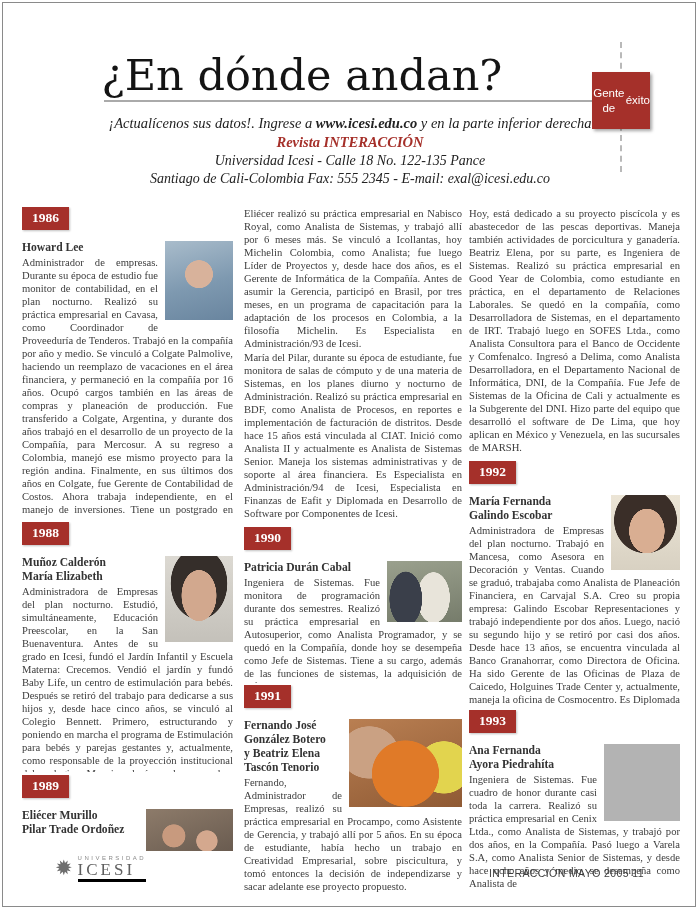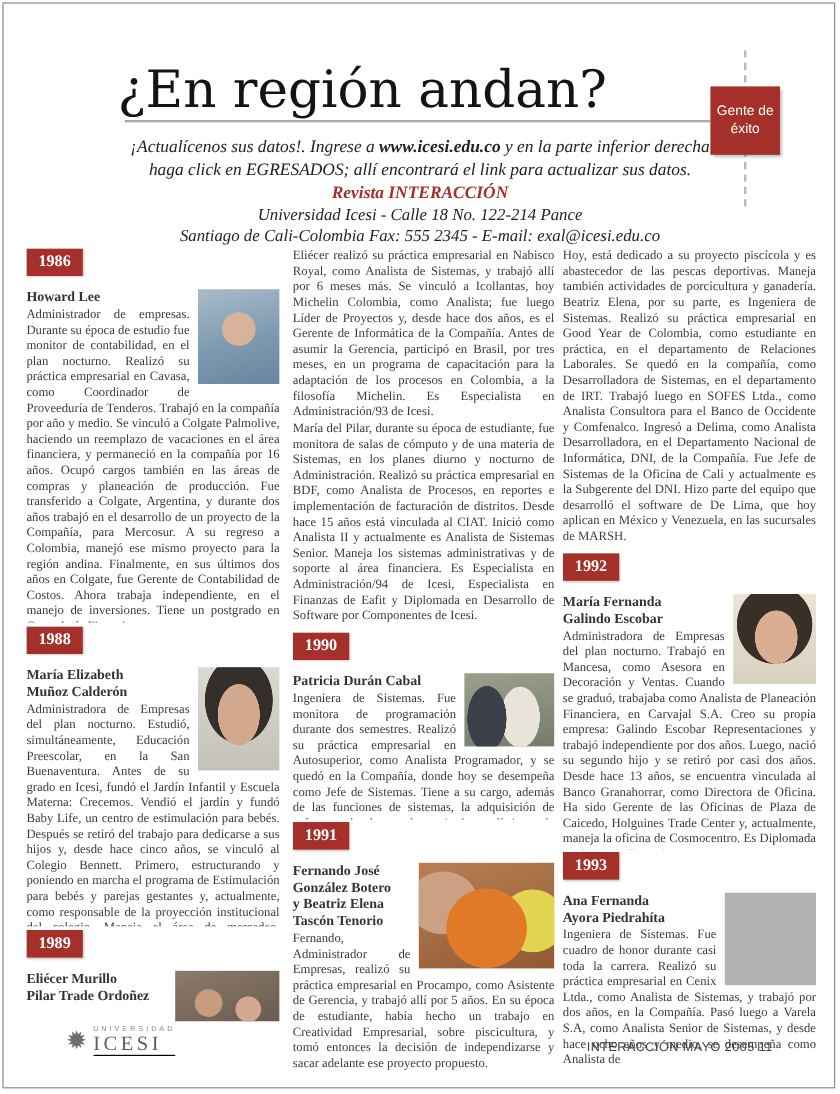--- a/index.html
+++ b/index.html
@@ -8,21 +8,21 @@
   .page-border{position:absolute;left:2px;top:2px;right:4px;bottom:5px;
         border:1px solid #8a8a8a;pointer-events:none;z-index:5;}
 
   
   .title-rule{position:absolute;left:104px;top:100px;width:488px;height:2px;background:var(--rule,#aaa);z-index:0;}
   .dashed-line{position:absolute;left:620px;top:42px;height:130px;border-left:2px dashed #b9b9b9;z-index:1;}
   .main-title{position:absolute;left:22px;top:50px;width:560px;margin:0;text-align:center;
         font-family:"DejaVu Serif",serif;font-weight:normal;font-size:43px;color:#141414;z-index:2;}
   .corner-badge{position:absolute;left:592px;top:72px;width:58px;height:57px;background:var(--accent,#A5302A);
         color:#fff;font-family:"Liberation Sans",sans-serif;font-size:11.5px;line-height:1.25;
-        display:flex;flex-direction:column;align-items:center;justify-content:center;text-align:center;
+        display:flex;flex-direction:row;align-items:center;justify-content:center;text-align:center;
         box-shadow:2px 2px 3px rgba(0,0,0,.35);z-index:2;}
   .header-block{position:absolute;left:0;top:115px;width:700px;text-align:center;z-index:2;}
   .header-block p{margin:0 0 2px 0;}
   .intro-line{font-style:italic;font-size:14.5px;color:#222;}
   .intro-line b{font-style:italic;}
   .revista-line{font-style:italic;font-weight:bold;font-size:14.5px;color:var(--accent,#A5302A);}
   .addr-line{font-style:italic;font-size:14px;color:#222;}
 
   
   .columns{position:absolute;left:22px;top:205px;width:658px;height:702px;z-index:2;}
@@ -63,46 +63,45 @@
       linear-gradient(160deg,#b97f52,#8f5a34);}
   .ph-1992{width:69px;height:75px;background:
       radial-gradient(ellipse 26% 30% at 52% 48%,#d9ae92 0 98%,rgba(0,0,0,0) 100%),
       radial-gradient(ellipse 46% 44% at 50% 34%,#3a2e28 0 98%,rgba(0,0,0,0) 100%),
       linear-gradient(180deg,#ece5d6,#d8d1c2);}
   .ph-1993{width:76px;height:77px;background:#b3b3b3;}
 
   
   .logo{position:absolute;left:33px;top:650px;display:flex;align-items:center;gap:5px;}
   .logo-sun{font-size:21px;line-height:21px;color:#6e6e6e;}
-  .logo-text{display:flex;flex-direction:column;border-bottom:1px solid #000000;padding-bottom:1px;}
+  .logo-text{display:flex;flex-direction:column;border-bottom:3px solid #000000;padding-bottom:1px;}
   .logo-top{font-family:"Liberation Sans",sans-serif;font-size:6px;letter-spacing:2.5px;color:#8a8a8a;}
   .logo-main{font-family:"Liberation Serif",serif;font-size:17px;letter-spacing:3px;color:#5f5f5f;line-height:17px;}
 
   .page-footer{position:absolute;top:867px;right:56px;font-family:"Liberation Sans",sans-serif;
         font-size:10.5px;letter-spacing:0.4px;color:#3f3f3f;z-index:2;}
 </style>
 </head>
 <body>
 
 <div class="page">
   <div class="page-border"></div>
 
   <div class="title-rule"></div>
   <div class="dashed-line"></div>
-  <h1 class="main-title">¿En región andan?</h1>
+  <h1 class="main-title">¿En dónde andan?</h1>
   <div class="corner-badge">
     <span>Gente de</span>
     <span>éxito</span>
   </div>
 
   <div class="header-block">
     <p class="intro-line"><span>¡Actualícenos sus datos!. Ingrese a </span><b>www.icesi.edu.co</b><span> y en la parte inferior derecha</span></p>
-    <p class="intro-line">haga click en EGRESADOS; allí encontrará el link para actualizar sus datos.</p>
     <p class="revista-line">Revista INTERACCIÓN</p>
-    <p class="addr-line">Universidad Icesi - Calle 18 No. 122-214 Pance</p>
+    <p class="addr-line">Universidad Icesi - Calle 18 No. 122-135 Pance</p>
     <p class="addr-line">Santiago de Cali-Colombia Fax:  555 2345 - E-mail: exal@icesi.edu.co</p>
   </div>
 
   <div class="columns">
 
     <div class="col col1">
 
       <section class="entry" style="top:2px;height:312px;">
         <span class="year-badge">1986</span>
         <div class="entry-body">
@@ -112,22 +111,22 @@
           </h3>
           <p class="bio">Administrador de empresas. Durante su época de estudio fue monitor de contabilidad, en el plan nocturno. Realizó su práctica empresarial en Cavasa, como Coordinador de Proveeduría de Tenderos. Trabajó en la compañía por año y medio. Se vinculó a Colgate Palmolive, haciendo un reemplazo de vacaciones en el área financiera, y permaneció en la compañía por 16 años. Ocupó cargos también en las áreas de compras y planeación de producción. Fue transferido a Colgate, Argentina, y durante dos años trabajó en el desarrollo de un proyecto de la Compañía, para Mercosur. A su regreso a Colombia, manejó ese mismo proyecto para la región andina. Finalmente, en sus últimos dos años en Colgate, fue Gerente de Contabilidad de Costos. Ahora trabaja independiente, en el manejo de inversiones. Tiene un postgrado en Contraloría Financiera.</p>
         </div>
       </section>
 
       <section class="entry" style="top:317px;height:250px;">
         <span class="year-badge">1988</span>
         <div class="entry-body">
           <div class="photo ph-1988"></div>
           <h3 class="entry-name">
+            <span>Muñoz Calderón</span>
             <span>María Elizabeth</span>
-            <span>Muñoz Calderón</span>
           </h3>
           <p class="bio">Administradora de Empresas del plan nocturno. Estudió, simultáneamente, Educación Preescolar, en la San Buenaventura. Antes de su grado en Icesi, fundó el Jardín Infantil y Escuela Materna: Crecemos. Vendió el jardín y fundó Baby Life, un centro de estimulación para bebés. Después se retiró del trabajo para dedicarse a sus hijos y, desde hace cinco años, se vinculó al Colegio Bennett. Primero, estructurando y poniendo en marcha el programa de Estimulación para bebés y parejas gestantes y, actualmente, como responsable de la proyección institucional del colegio. Maneja el área de mercadeo, promoción y divulgación.</p>
         </div>
       </section>
 
       <section class="entry" style="top:570px;height:76px;">
         <span class="year-badge">1989</span>
         <div class="entry-body">
           <div class="photo ph-1989"></div>
           <h3 class="entry-name">

